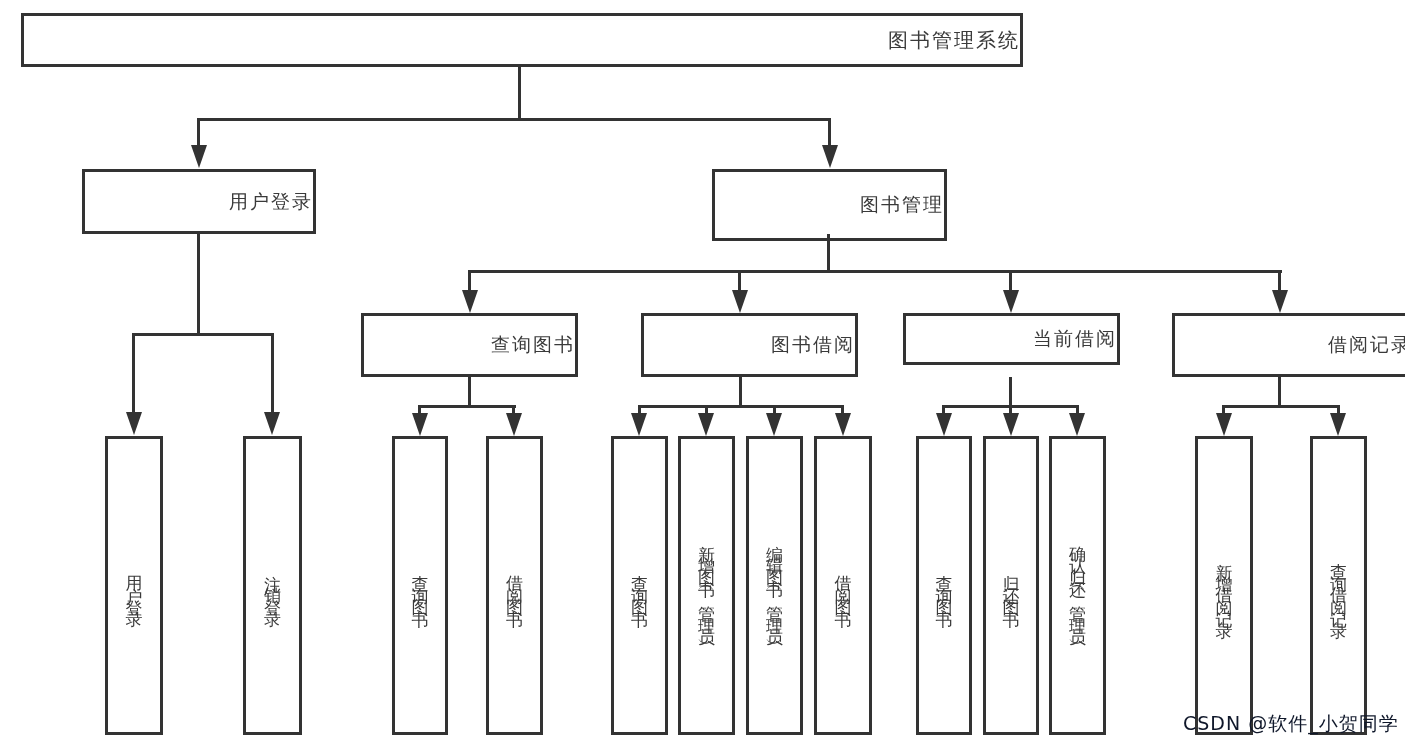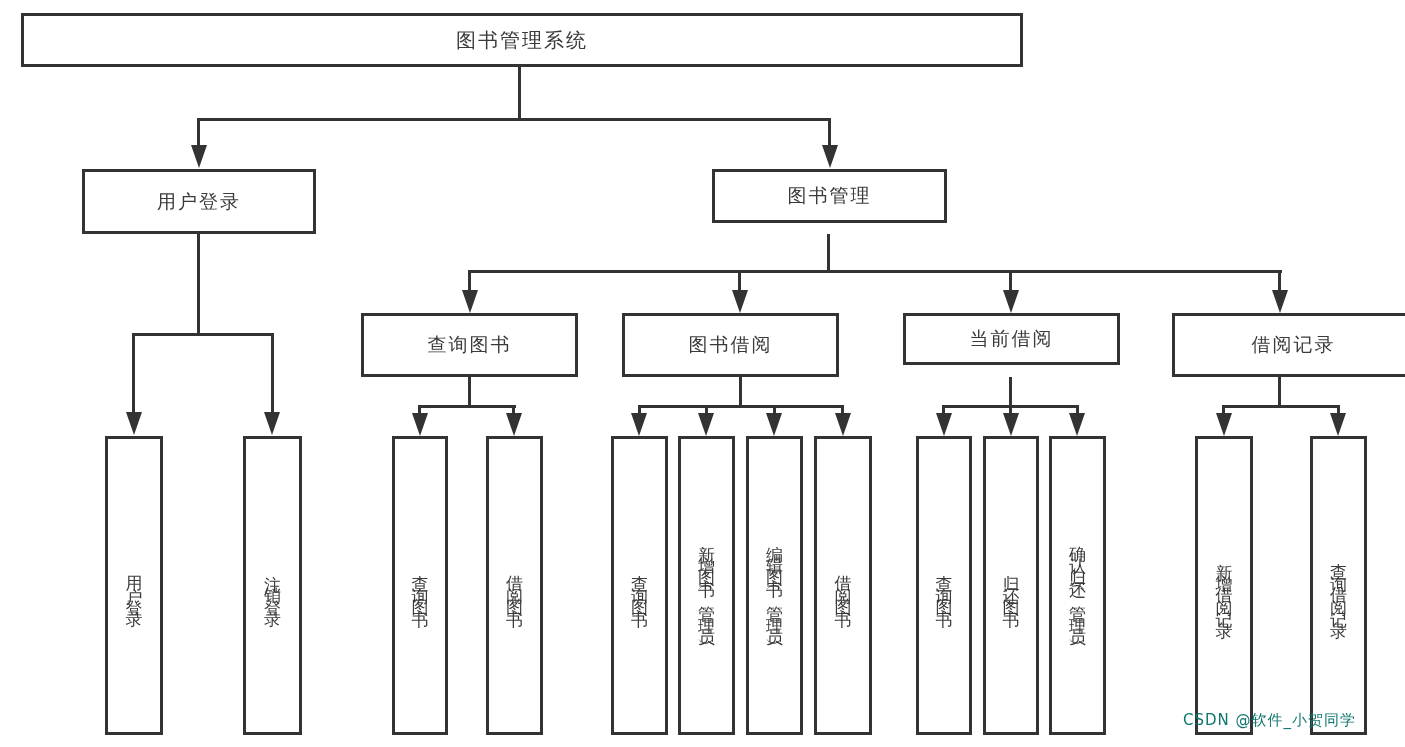--- a/index.html
+++ b/index.html
@@ -14,21 +14,21 @@
   }
   .box {
     position: absolute;
     box-sizing: border-box;
     border: 3px solid #333333;
     background: #ffffff;
     display: flex;
     align-items: center;
     justify-content: center;
   }
-  .box.hbox { font-size: 19px; letter-spacing: 2px; }
+  .box.hbox { font-size: 19px; letter-spacing: 2px; justify-content: flex-end; }
   .box.root { font-size: 20px; }
   .box.vcol span {
     writing-mode: vertical-rl;
     text-orientation: mixed;
     letter-spacing: 12px;
     font-size: 17px;
     line-height: 1;
   }
   .hline { position: absolute; height: 3px; background: #333333; }
   .vline { position: absolute; width: 3px; background: #333333; }
@@ -36,23 +36,23 @@
     position: absolute;
     width: 0; height: 0;
     border-left: 8px solid transparent;
     border-right: 8px solid transparent;
     border-top: 23px solid #333333;
   }
   .watermark {
     position: absolute;
     left: 1183px;
     top: 711px;
-    font-size: 15px;
+    font-size: 19px;
     letter-spacing: 1px;
-    color: #0f766e;
+    color: #0f172a;
     white-space: nowrap;
   }
 </style>
 </head>
 <body>
 
 <div class="canvas">
 
   <div class="box hbox root" style="left:21px; top:13px; width:1002px; height:54px;">
     <span>图书管理系统</span>
@@ -61,21 +61,21 @@
   <div class="vline" style="left:518px; top:67px; height:52px;"></div>
   <div class="hline" style="left:197px; top:118px; width:634px;"></div>
   <div class="vline" style="left:197px; top:118px; height:29px;"></div>
   <div class="ahead" style="left:191px; top:145px;"></div>
   <div class="vline" style="left:828px; top:118px; height:29px;"></div>
   <div class="ahead" style="left:822px; top:145px;"></div>
 
   <div class="box hbox" style="left:82px; top:169px; width:234px; height:65px;">
     <span>用户登录</span>
   </div>
-  <div class="box hbox" style="left:712px; top:169px; width:235px; height:54px;">
+  <div class="box hbox" style="left:712px; top:169px; width:235px; height:72px;">
     <span>图书管理</span>
   </div>
 
   <div class="vline" style="left:197px; top:234px; height:102px;"></div>
   <div class="hline" style="left:133px; top:333px; width:141px;"></div>
   <div class="vline" style="left:132px; top:333px; height:80px;"></div>
   <div class="ahead" style="left:126px; top:412px;"></div>
   <div class="vline" style="left:271px; top:333px; height:80px;"></div>
   <div class="ahead" style="left:264px; top:412px;"></div>
 
@@ -86,21 +86,21 @@
   <div class="vline" style="left:738px; top:270px; height:22px;"></div>
   <div class="ahead" style="left:732px; top:290px;"></div>
   <div class="vline" style="left:1009px; top:270px; height:22px;"></div>
   <div class="ahead" style="left:1003px; top:290px;"></div>
   <div class="vline" style="left:1278px; top:270px; height:22px;"></div>
   <div class="ahead" style="left:1272px; top:290px;"></div>
 
   <div class="box hbox" style="left:361px; top:313px; width:217px; height:64px;">
     <span>查询图书</span>
   </div>
-  <div class="box hbox" style="left:622px; top:313px; width:217px; height:64px;">
+  <div class="box hbox" style="left:641px; top:313px; width:217px; height:64px;">
     <span>图书借阅</span>
   </div>
   <div class="box hbox" style="left:903px; top:313px; width:217px; height:52px;">
     <span>当前借阅</span>
   </div>
   <div class="box hbox" style="left:1172px; top:313px; width:243px; height:64px;">
     <span>借阅记录</span>
   </div>
 
   <div class="vline" style="left:468px; top:377px; height:31px;"></div>

